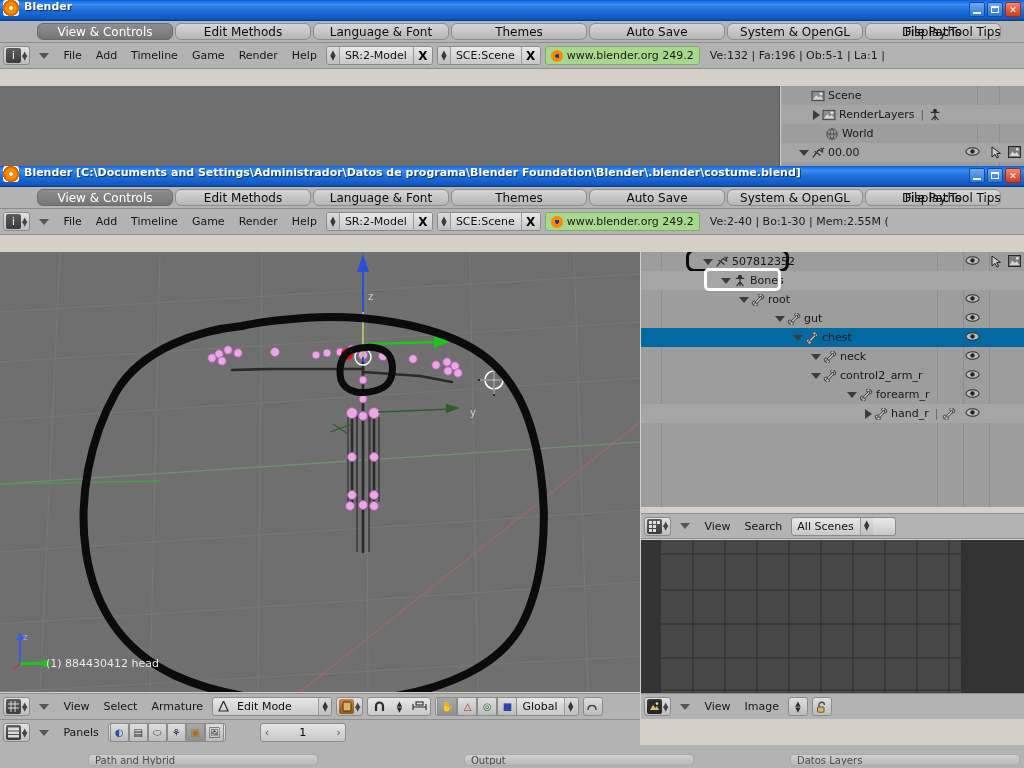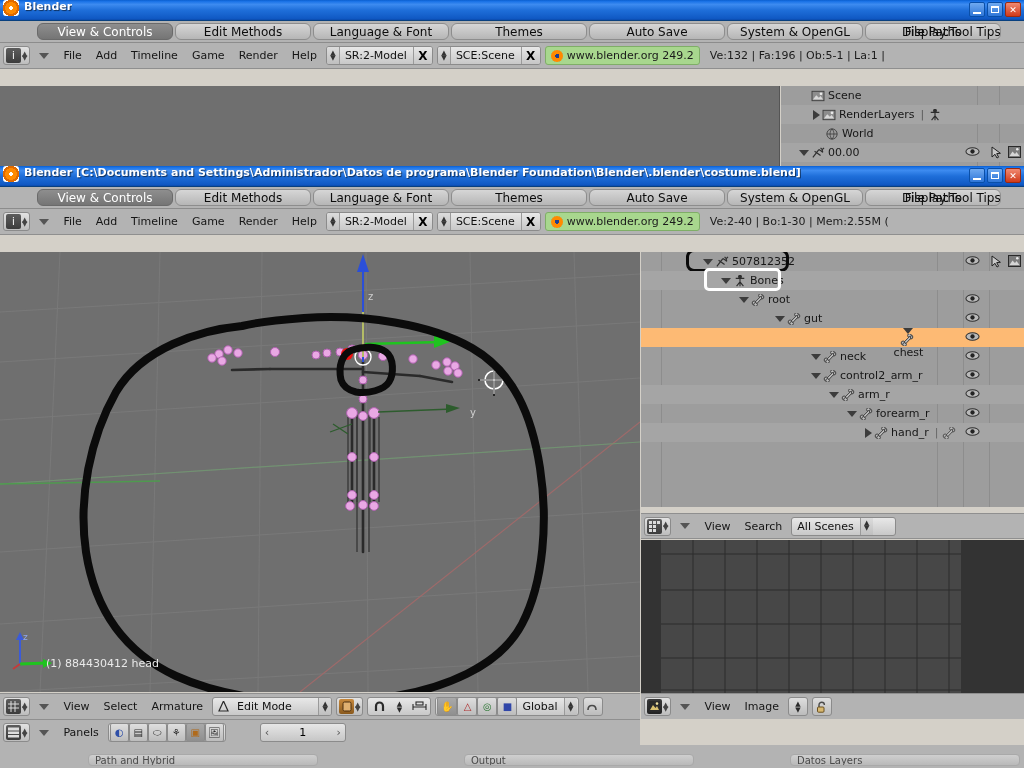--- a/index.html
+++ b/index.html
@@ -71,21 +71,21 @@
   .verdot { width:12px; height:12px; border-radius:50%;
     background:radial-gradient(circle at 50% 50%,#1e3f8f 0 25%,#ff8a00 25% 70%,#d96800 70% 100%); }
   .vertxt { font-size:11px; color:#1b1b1b; white-space:nowrap; }
   .stats { font-size:11px; color:#1b1b1b; white-space:nowrap; margin-left:6px; }
 
   
   .outliner { position:absolute; background:#9d9d9d; overflow:hidden; }
   .otl-row { height:19px; display:flex; align-items:center; position:relative;
     padding-left:4px; font-size:11px; color:#171717; }
   .otl-row.alt { background:#a5a5a5; }
-  .otl-row.sel { background:#fdba74;flex-direction:column; }
+  .otl-row.sel { background:#0369a1; }
   .arrow { width:0;height:0; border-left:5px solid transparent; border-right:5px solid transparent;
     border-top:6px solid #3c3c3c; margin-right:2px; flex:0 0 auto; }
   .arrow.closed { border-top:5px solid transparent; border-bottom:5px solid transparent;
     border-left:7px solid #3c3c3c; border-right:0; }
   .bone-ic { width:14px; height:12px; margin-right:3px; flex:0 0 auto; }
   .lbl { white-space:nowrap; }
   .eyecol { position:absolute; right:44px; top:3px; }
   .eye { width:15px; height:11px; display:block; }
   .otl-vline { position:absolute; top:0; bottom:0; width:1px; background:#8d8d8d; }
   .hlbox-black { outline:3px solid #0a0a0a; border-radius:5px; }
@@ -612,41 +612,20 @@
             </svg>
           </span>
           <span class="lbl">control2_arm_r</span>
           <span class="eyecol">
             <svg class="eye" viewBox="0 0 16 11">
               <ellipse cx="8" cy="5.5" rx="7" ry="4" fill="#b9b9b9" stroke="#2e2e2e" stroke-width="1.1"></ellipse>
               <circle cx="8" cy="5.5" r="2.3" fill="#232323"></circle>
             </svg>
           </span>
         </div>
-        <div class="otl-row alt" style="height: 19px; padding-left: 188px;">
-          <span class="arrow"></span>
-          <span style="display: flex; align-items: center; flex: 0 0 auto;">
-            <svg class="bone-ic" viewBox="0 0 16 14">
-              <g stroke="#3a3a3a" stroke-width="1.1" fill="#bdbdbd">
-                <circle cx="3.5" cy="10.5" r="2.3"></circle>
-                <circle cx="5.2" cy="12.2" r="2.1"></circle>
-                <circle cx="12.5" cy="3.5" r="2.3"></circle>
-                <circle cx="10.8" cy="1.8" r="2.1"></circle>
-                <path d="M4.6 9.4 L11.4 2.6 L12.6 4.8 L6.8 11.0 Z"></path>
-              </g>
-            </svg>
-          </span>
-          <span class="lbl">arm_r</span>
-          <span class="eyecol">
-            <svg class="eye" viewBox="0 0 16 11">
-              <ellipse cx="8" cy="5.5" rx="7" ry="4" fill="#b9b9b9" stroke="#2e2e2e" stroke-width="1.1"></ellipse>
-              <circle cx="8" cy="5.5" r="2.3" fill="#232323"></circle>
-            </svg>
-          </span>
-        </div>
         <div class="otl-row" style="height: 19px; padding-left: 206px;">
           <span class="arrow"></span>
           <span style="display: flex; align-items: center; flex: 0 0 auto;">
             <svg class="bone-ic" viewBox="0 0 16 14">
               <g stroke="#3a3a3a" stroke-width="1.1" fill="#bdbdbd">
                 <circle cx="3.5" cy="10.5" r="2.3"></circle>
                 <circle cx="5.2" cy="12.2" r="2.1"></circle>
                 <circle cx="12.5" cy="3.5" r="2.3"></circle>
                 <circle cx="10.8" cy="1.8" r="2.1"></circle>
                 <path d="M4.6 9.4 L11.4 2.6 L12.6 4.8 L6.8 11.0 Z"></path>

